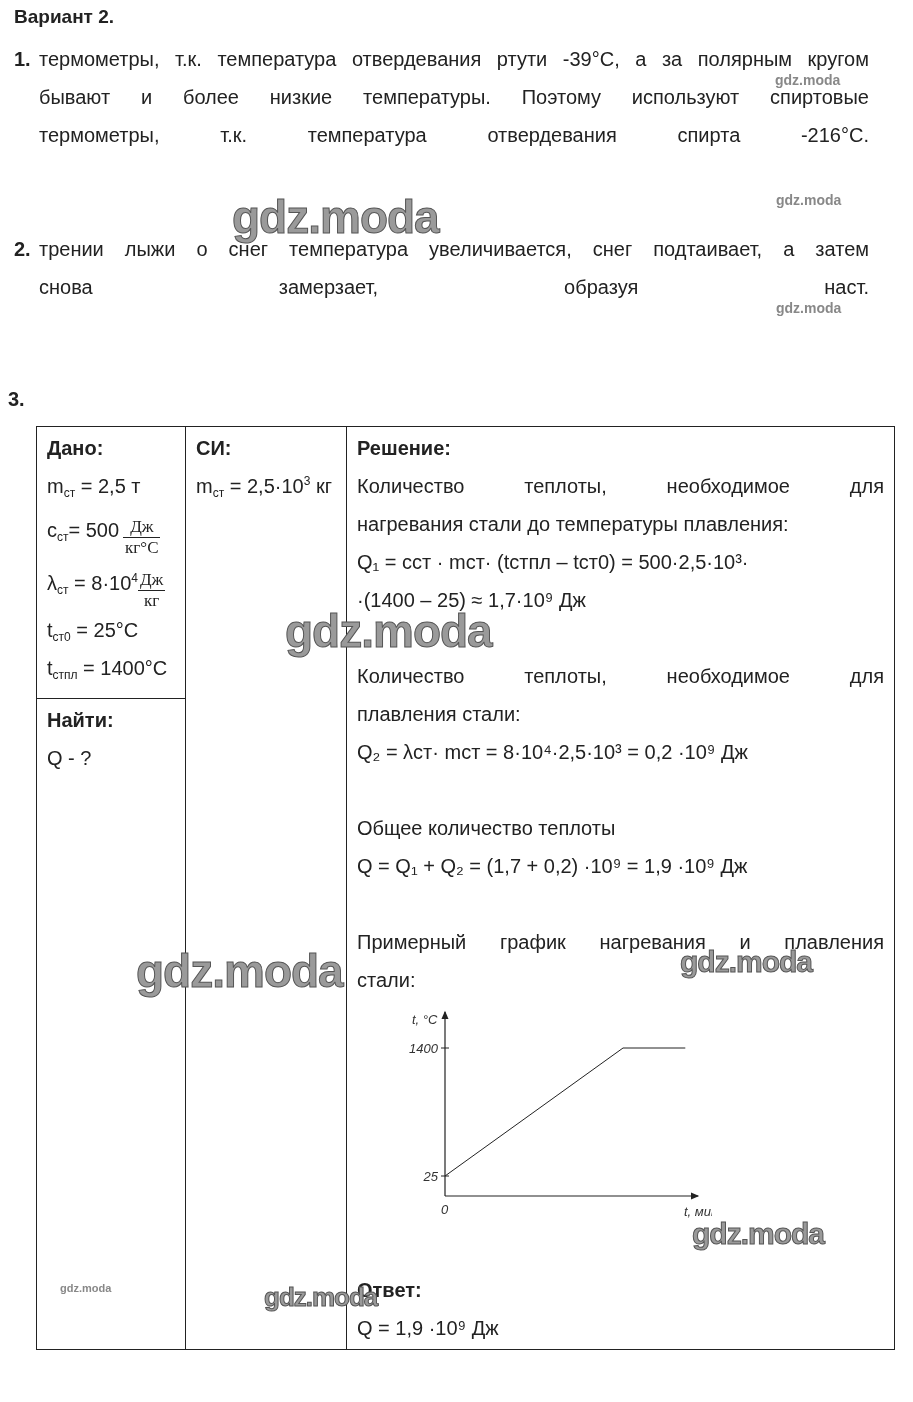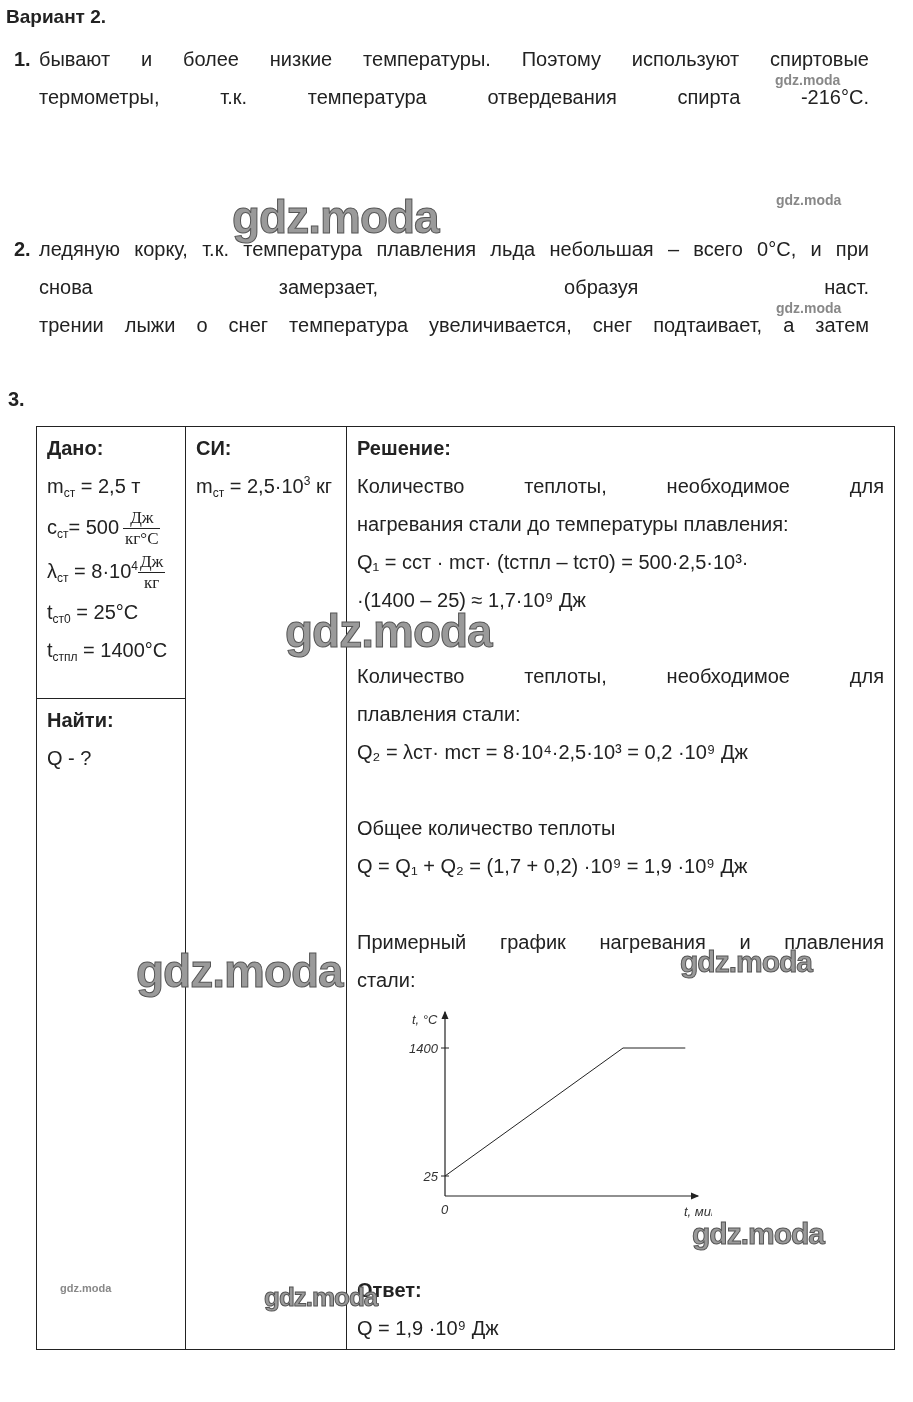--- a/index.html
+++ b/index.html
@@ -1,36 +1,36 @@
 <!DOCTYPE html>
 <html><head>
 <meta charset="utf-8">
 <style>
   html, body { margin: 0; padding: 0; background: #ffffff; }
   body {
     width: 913px; height: 1402px; position: relative; overflow: hidden;
     font-family: "Liberation Sans", sans-serif; color: #222222;
   }
-  .title { position: absolute; left: 6px; top: 6px; font-size: 19px; font-weight: bold; }
+  .title { position: absolute; left: 14px; top: 6px; font-size: 19px; font-weight: bold; }
   .task { position: absolute; left: 14px; font-size: 20px; line-height: 38px; }
   .task .num { position: absolute; left: 0; top: 0; font-weight: bold; }
   .task .body { margin-left: 25px; width: 830px; text-align: justify; text-align-last: justify; }
   .task .line { display: block; text-align: justify; text-align-last: justify; white-space: nowrap; }
   sup { font-size: 12px; vertical-align: 8px; line-height: 0; }
   sub { font-size: 12px; vertical-align: -4px; line-height: 0; }
   .task3 { position: absolute; left: 8px; top: 388px; font-size: 20px; font-weight: bold; }
 
   table.grid {
     position: absolute; left: 36px; top: 426px; width: 859px; height: 858px;
     border-collapse: collapse; font-size: 20px; color: #222;
   }
   table.grid td { border: 1.5px solid #222; vertical-align: top; padding: 0; }
   .cell { padding: 2px 10px; line-height: 38px; }
   .hdr { font-weight: bold; }
-  .frac { display: inline-block; vertical-align: middle; text-align: center; font-family: "Liberation Serif", serif; font-size: 17px; line-height: 20px; margin-left: 4px; }
+  .frac { display: inline-block; vertical-align: middle; text-align: center; font-family: "Liberation Serif", serif; font-size: 17px; line-height: 20px; margin-left: 4px; margin-top: 12px; }
   .frac .n { display: block; border-bottom: 1px solid #222; padding: 0 2px; }
   .frac .d { display: block; padding: 0 2px; }
   .just { text-align: justify; text-align-last: justify; }
 
   .wm { position: absolute; font-family: Liberation Sans, sans-serif; font-weight: bold; color: #9a9a9a;
         -webkit-text-stroke: 1px #555; letter-spacing: -1px; pointer-events: none; }
   .wm.big { font-size: 46px; }
   .wm.small { font-size: 14px; color: #888; -webkit-text-stroke: 0; letter-spacing: 0; }
   .wm.med { font-size: 30px; }
 
@@ -38,31 +38,31 @@
   svg.chart text { font-family: "Liberation Sans", sans-serif; font-style: italic; font-size: 13px; fill: #333; }
 </style>
 </head>
 <body>
 
 <div class="title">Вариант 2.</div>
 
 <div class="task" style="top:40px;">
   <span class="num">1.</span>
   <div class="body" id="t1">
+      <div class="line" style="text-align-last: justify;">термометры, т.к. температура отвердевания ртути -39°C, а за полярным кругом</div>
       <div class="line">бывают и более низкие температуры. Поэтому используют спиртовые</div>
       <div class="line">термометры, т.к. температура отвердевания спирта -216°C.</div>
     </div>
 </div>
 
 <div class="task" style="top:230px;">
   <span class="num">2.</span>
   <div class="body" id="t2">
-      <div class="line" style="text-align-last: justify;">ледяную корку, т.к. температура плавления льда небольшая – всего 0°C, и при</div>
+      <div class="line">трении лыжи о снег температура увеличивается, снег подтаивает, а затем</div>
       <div class="line">снова замерзает, образуя наст.</div>
-      <div class="line">трении лыжи о снег температура увеличивается, снег подтаивает, а затем</div>
     </div>
 </div>
 
 <div class="task3">3.</div>
 
 <table class="grid">
   <tbody>
       <tr style="height:272px;">
     <td style="width:148px;">
       <div class="cell">

